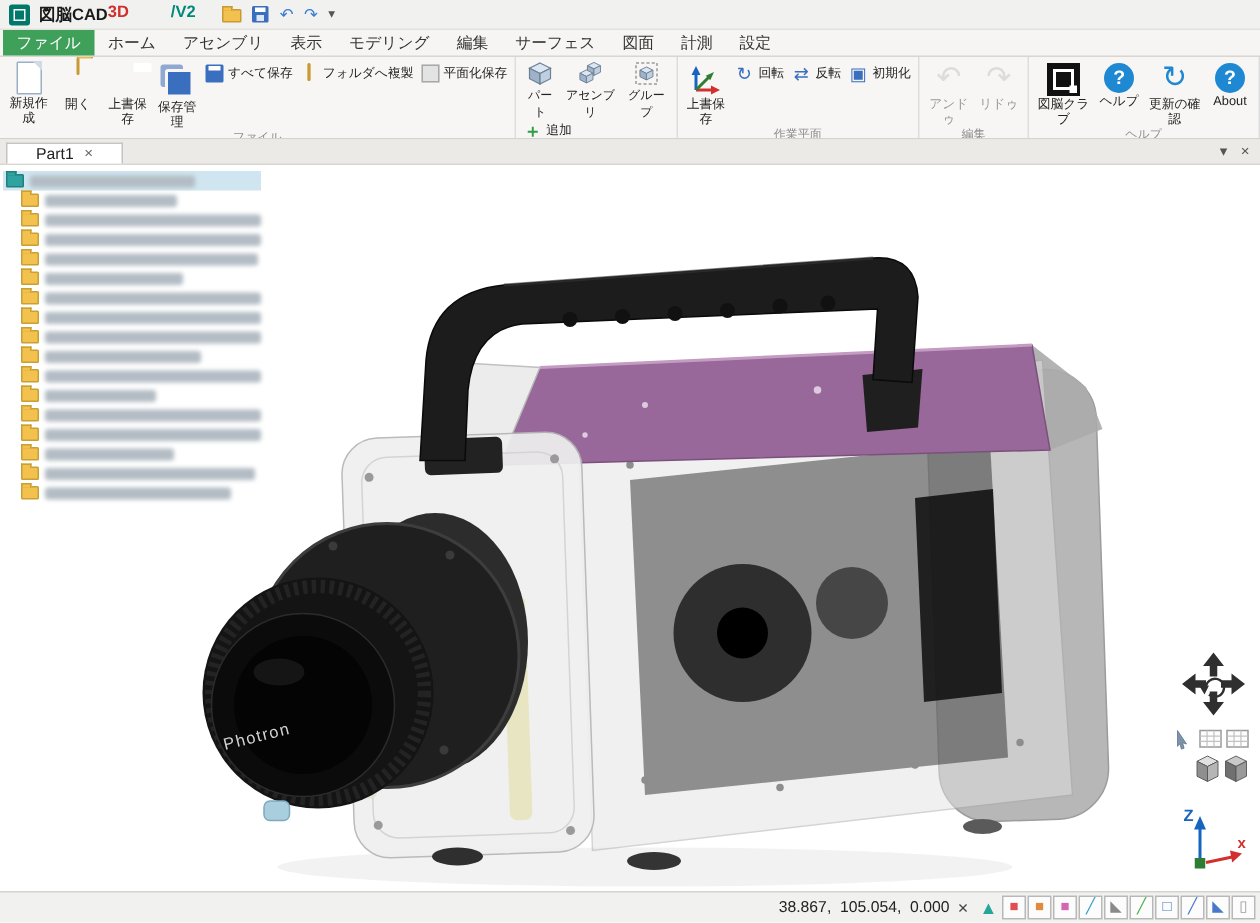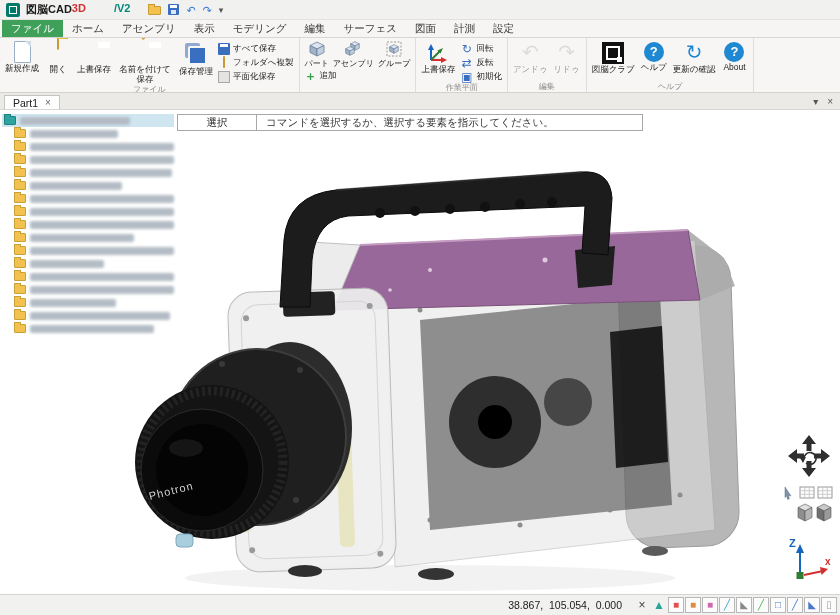--- a/index.html
+++ b/index.html
@@ -27,21 +27,21 @@
   .rtab.active{background:#3fa05a;color:#fff}
 
   
   .ribbon{height:55px;background:#f7f6f4;border-bottom:1px solid #d4d2ce;display:flex;align-items:stretch;overflow:hidden}
   .rgroup{display:flex;flex-direction:column;border-right:1px solid #ddd;padding:1px 3px 0}
   .rbody{display:flex;flex:1;align-items:stretch;gap:1px}
   .rgroup-label{font-size:8px;color:#8d8d8d;text-align:center;height:10px;line-height:10px}
   .rbtn-lg{display:flex;flex-direction:column;align-items:center;border:0;background:none;padding:1px 2px 0;min-width:32px;max-width:62px;font-size:8.5px;line-height:1.15;color:#222;gap:1px}
   .rbtn-lg .rlabel{text-align:center}
   .rbtn-lg.disabled{opacity:.45}
-  .rcol-sm{display:flex;flex-direction:column;gap:1px;padding-top:3px}
+  .rcol-sm{display:flex;gap:1px;padding-top:3px}
   .rbtn-sm{display:flex;align-items:center;gap:3px;border:0;background:none;font-size:8.5px;color:#222;padding:0 2px;height:13px;white-space:nowrap}
   .rbtn-md{display:flex;flex-direction:column;align-items:center;border:0;background:none;font-size:8px;color:#222;padding:0 2px;gap:1px}
   .add-right{display:flex;flex-direction:column;justify-content:flex-start}
   .add-row{display:flex}
 
   
   .ic{width:24px;height:24px;position:relative;flex:none}
   .ic-new{width:17px;height:22px;margin:1px auto 0;background:#fff;border:1px solid #9ab0c6;border-radius:1px}
   .ic-new::after{content:"";position:absolute;right:-1px;top:-1px;border-top:6px solid #cfdce8;border-left:6px solid transparent}
   .ic-open{width:22px;height:14px;margin:7px auto 0;background:linear-gradient(#f8d06a,#edb93f);border:1px solid #c79a35;border-radius:2px;position:relative}
@@ -71,21 +71,21 @@
   .gsm{font-size:12px;line-height:12px;width:13px;text-align:center;color:#3a6fc0}
   .gplus{font-size:12px;font-weight:bold;color:#2f9e44;line-height:12px}
   .ic-club{width:22px;height:22px;margin:2px auto 0;background:#111}
   .ic-club::before{content:"";position:absolute;inset:4px;border:2px solid #fff}
   .ic-club::after{content:"";position:absolute;right:2px;bottom:2px;width:5px;height:5px;background:#fff}
   .ic-circ{width:20px;height:20px;margin:2px auto 0;border-radius:50%;background:#1e88d2;color:#fff;display:flex;align-items:center;justify-content:center;font-weight:bold;font-size:13px}
   .icsvg{display:block;margin:2px auto 0}
 
   
   .doctabs{height:17px;background:#eceae7;border-bottom:1px solid #d8d6d2;display:flex;align-items:stretch}
-  .doctab{background:#fff;border:1px solid #c6c4c0;border-bottom:none;margin:2px 16px 0 4px;padding:0 8px;font-size:10.5px;display:flex;align-items:center;gap:7px}
+  .doctab{background:#fff;border:1px solid #c6c4c0;border-bottom:none;margin:2px 16px 0 4px;padding:0 19px;font-size:10.5px;display:flex;align-items:center;gap:7px}
   .doctab-close{color:#666;font-size:10px}
   .doctabs-right{margin-left:auto;display:flex;align-items:center;gap:9px;padding:0 7px;font-size:10px;color:#555}
 
   
   .viewport{position:relative;height:484px;background:#fff;overflow:hidden}
   .vp-svg{position:absolute;left:0;top:0;width:840px;height:484px}
   .cmdbar{position:absolute;left:177px;top:4px;display:flex;height:17px;border:1px solid #a8a8a8;background:#fff;z-index:5}
   .cmd-mode{width:79px;text-align:center;font-size:10.5px;line-height:15px;border-right:1px solid #a8a8a8}
   .cmd-msg{font-size:10.5px;color:#333;line-height:15px;padding:0 9px;width:385px;white-space:nowrap;overflow:hidden}
   .tree{position:absolute;left:2px;top:4px;width:172px;z-index:4}
@@ -94,21 +94,21 @@
   .tree-item.selected{background:#cfe6f0}
   .tfolder{width:12px;height:9px;background:#f3c14d;border:1px solid #c9a035;border-radius:1px;position:relative;flex:none}
   .tfolder::before{content:"";position:absolute;top:-3px;left:-1px;width:5px;height:2px;background:#f3c14d;border:1px solid #c9a035;border-bottom:none}
   .tree-item.root .tfolder{background:#2fa3a0;border-color:#1f807d}
   .tree-item.root .tfolder::before{background:#2fa3a0;border-color:#1f807d}
   .tblur{height:8px;background:#b3bcc4;border-radius:2px;filter:blur(1.5px)}
   .navpad{position:absolute;right:2px;top:322px;width:58px;height:96px;z-index:4}
   .axis{position:absolute;right:5px;bottom:8px;width:52px;height:52px;z-index:4}
 
   
-  .statusbar{height:21px;background:#f1f1ef;border-top:1px solid #d6d4d0;display:flex;align-items:center;padding:0 3px;gap:12px}
+  .statusbar{height:21px;background:#f1f1ef;border-top:1px solid #d6d4d0;display:flex;align-items:center;padding:0 3px;gap:1px}
   .sb-spacer{flex:1}
   .sb-coords{font-size:10.5px;color:#222;white-space:pre}
   .sb-icons{display:flex;gap:1px;align-items:center}
   .sb-icon{width:16px;height:16px;border:1px solid #b8b8b8;background:#fcfcfc;display:flex;align-items:center;justify-content:center;font-size:10px;line-height:1}
   .sb-icon.plain{border:none;background:none;font-size:12px}
 </style>
 </head>
 <body>
 
 <div class="titlebar">
@@ -148,24 +148,20 @@
         <span class="ic ic-new"></span>
         <span class="rlabel">新規作成</span>
       </button>
       <button class="rbtn-lg">
         <span class="ic"><span class="ic-open"></span></span>
         <span class="rlabel">開く</span>
       </button>
       <button class="rbtn-lg">
         <span class="ic"><span class="ic-save"></span></span>
         <span class="rlabel">上書保存</span>
-      </button>
-      <button class="rbtn-lg">
-        <span class="ic"><span class="ic-save"><span class="pencil"></span></span></span>
-        <span class="rlabel">名前を付けて保存</span>
       </button>
       <button class="rbtn-lg">
         <span class="ic ic-savemg"></span>
         <span class="rlabel">保存管理</span>
       </button>
       <div class="rcol-sm">
         <button class="rbtn-sm">
             <span class="ics ics-saveall"></span>
             <span>すべて保存</span>
           </button>
@@ -399,24 +395,20 @@
     </g>
     <circle cx="212" cy="352" r="77" fill="#141414"></circle>
     <circle cx="212" cy="352" r="71" fill="none" stroke="#232323" stroke-width="9" stroke-dasharray="3 3"></circle>
     <circle cx="202" cy="360" r="61" fill="#0b0b0b" stroke="#2c2c2c"></circle>
     <circle cx="202" cy="360" r="46" fill="#040404"></circle>
     <ellipse cx="186" cy="338" rx="17" ry="9" fill="#ffffff" opacity="0.07"></ellipse>
     <text x="150" y="390" transform="rotate(-14 150 390)" fill="#d2d2d2" font-size="11" letter-spacing="1">Photron</text>
     <rect x="176" y="424" width="17" height="13" rx="4" fill="#a9cede" stroke="#7fa9bd"></rect>
   </svg>
 
-  <div class="cmdbar">
-    <div class="cmd-mode">選択</div>
-    <div class="cmd-msg">コマンドを選択するか、選択する要素を指示してください。</div>
-  </div>
 
   <div class="tree">
     <div class="tree-item selected root">
       <span class="tfolder"></span>
       <span class="tblur" style="width: 110px;"></span>
     </div>
 
     <div class="tree-item">
       <span class="tfolder"></span>
       <span class="tblur" style="width: 88px;"></span>

